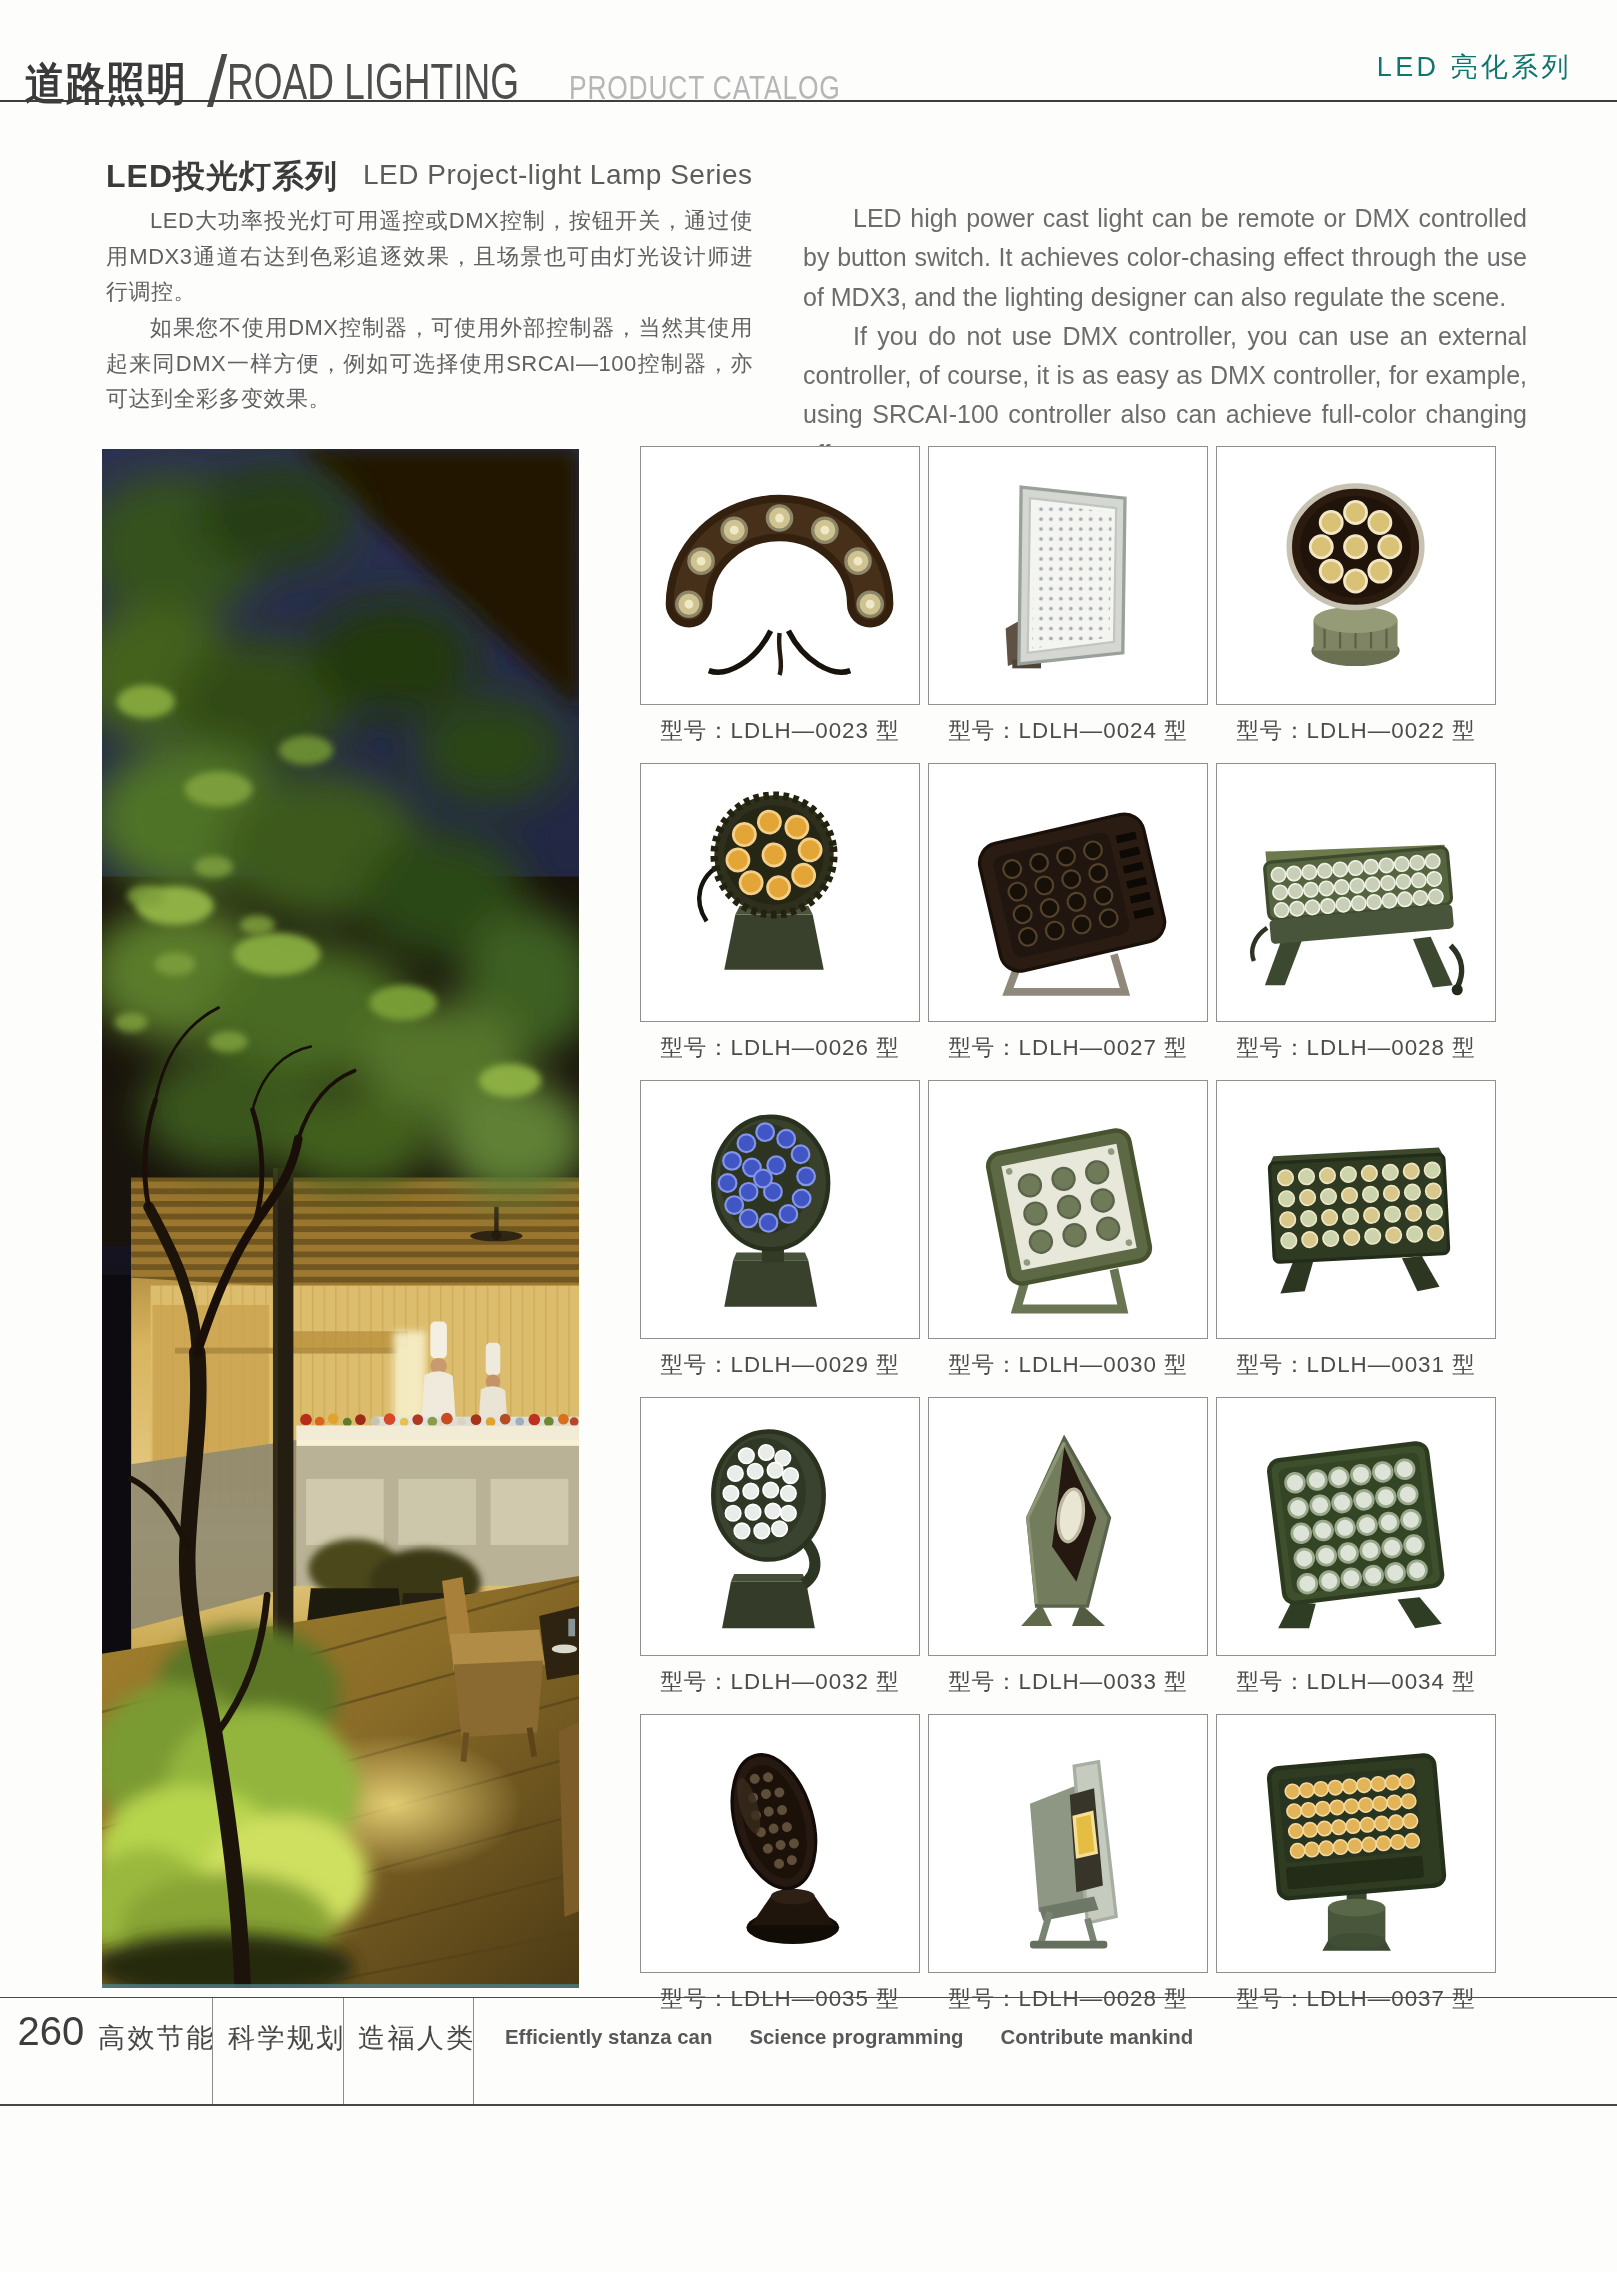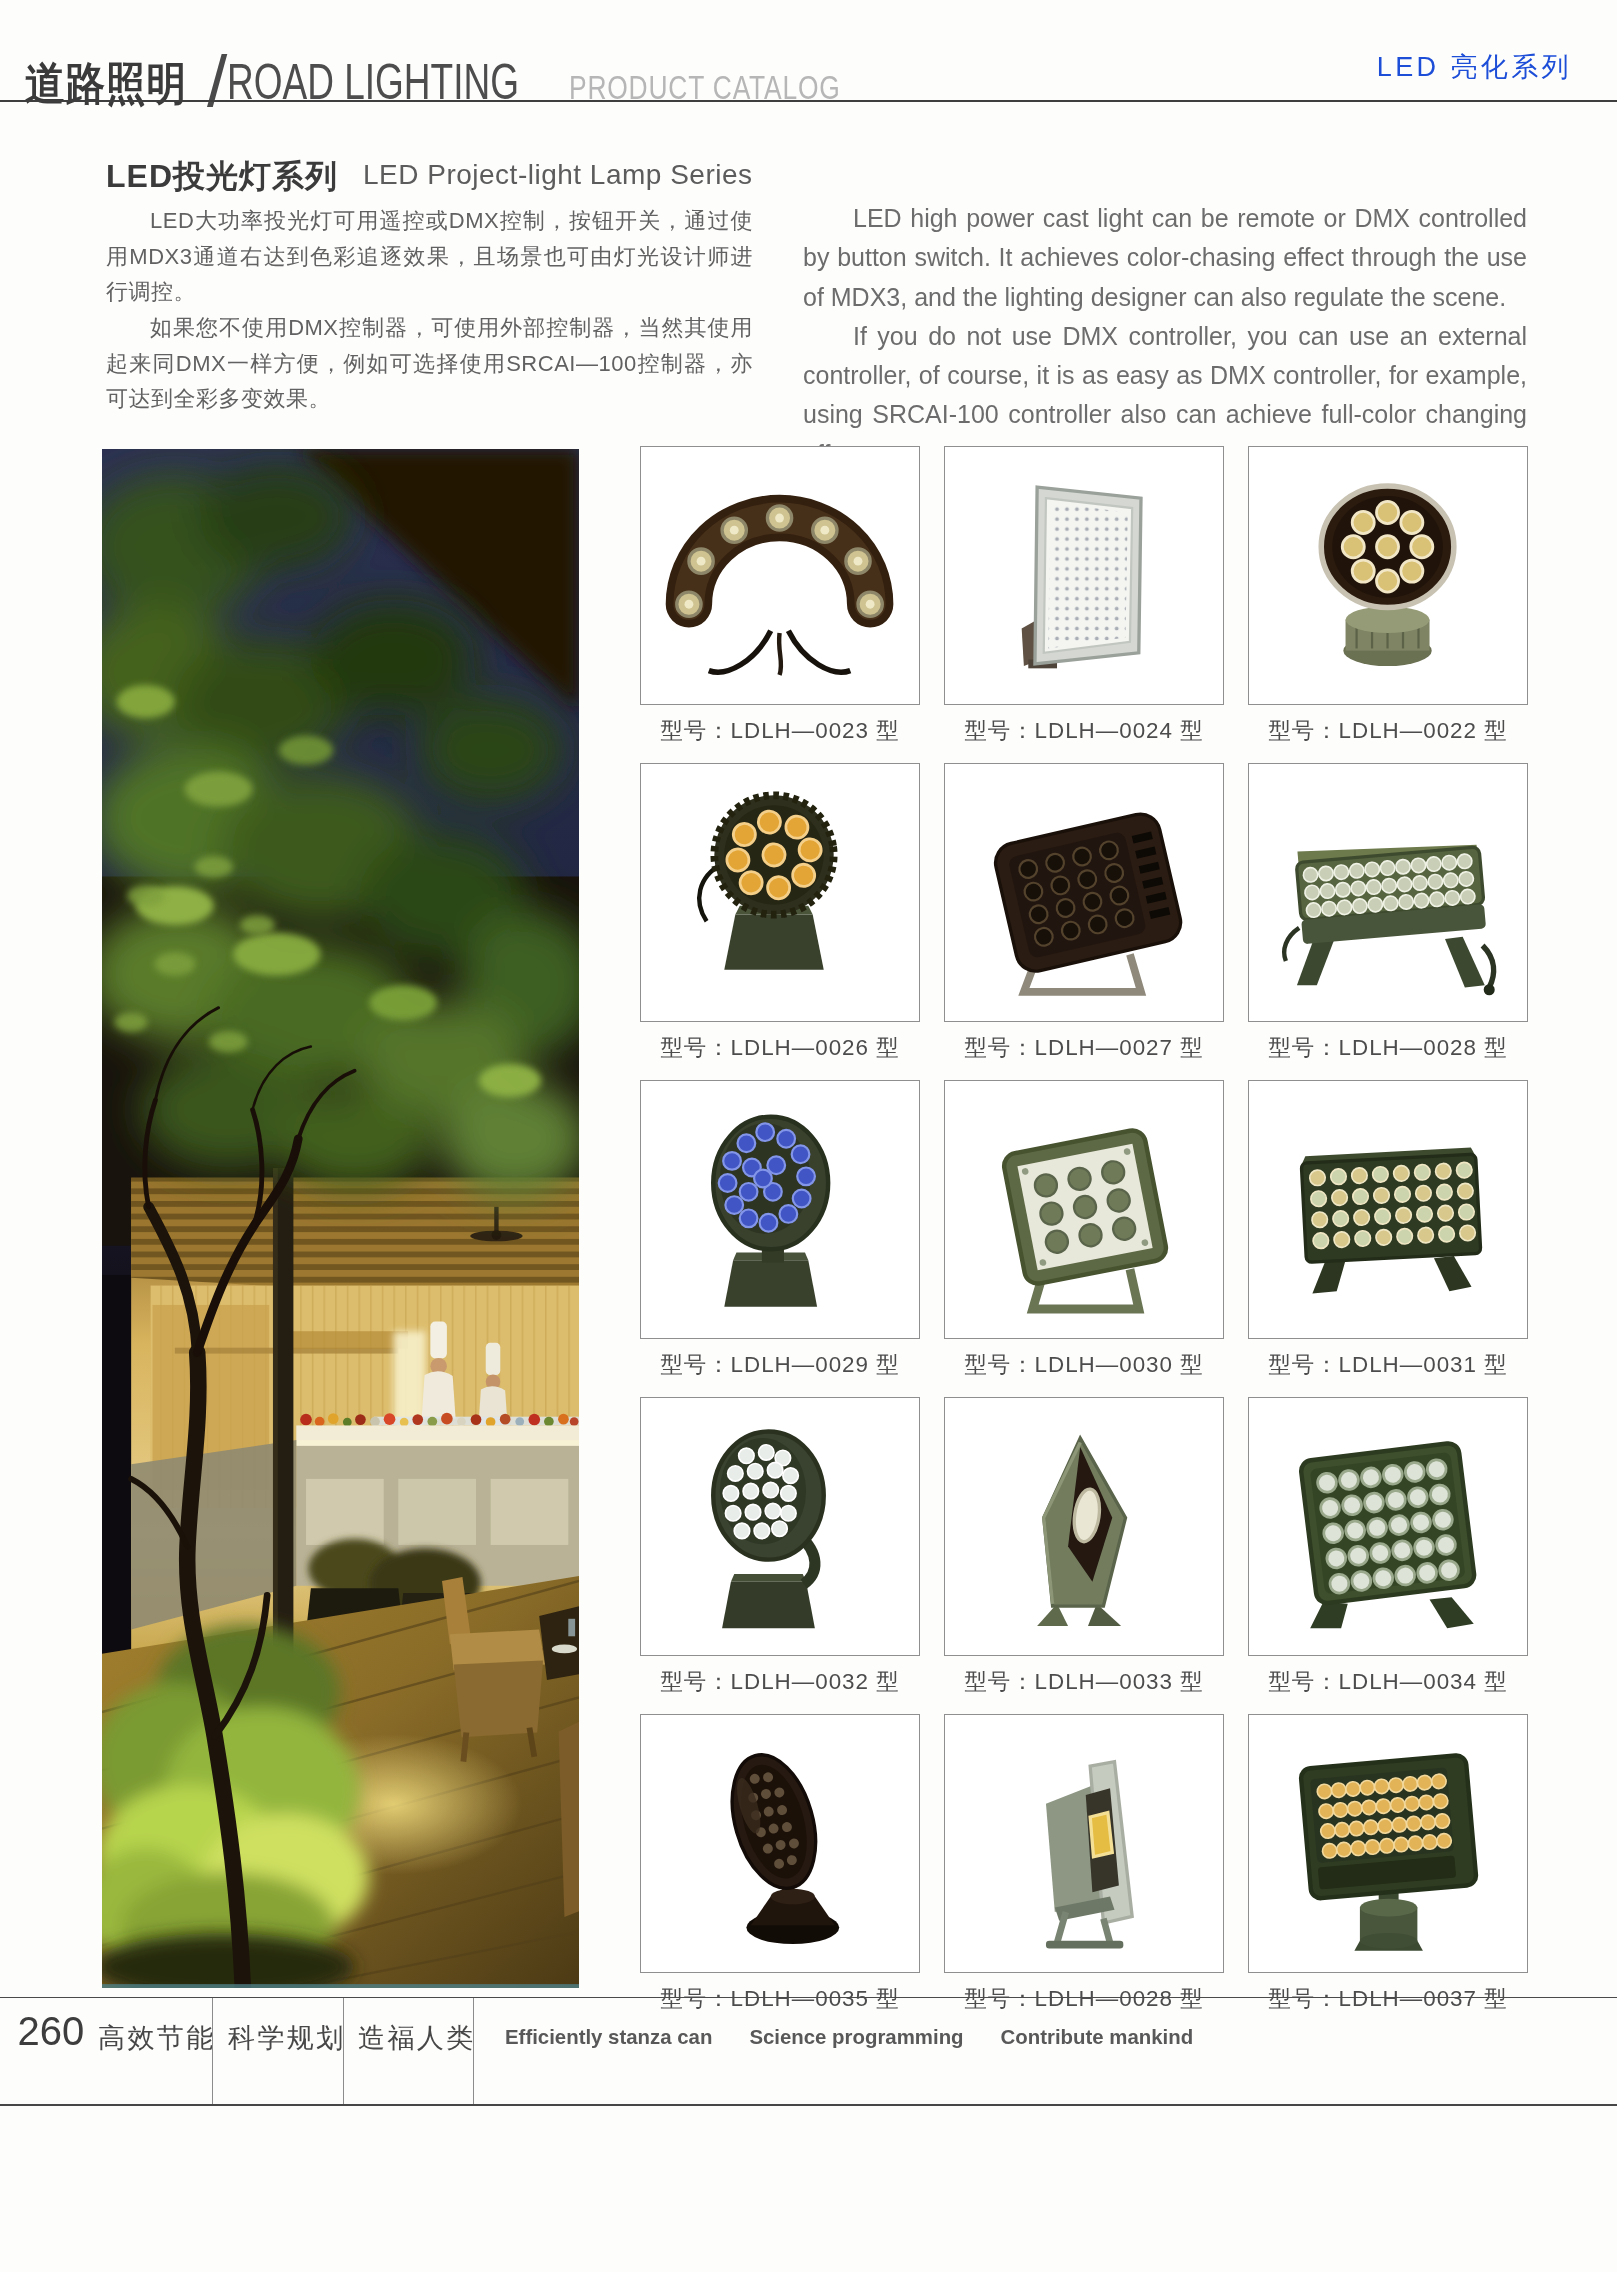--- a/index.html
+++ b/index.html
@@ -5,38 +5,38 @@
   html,body{margin:0;padding:0;background:#e8e8e8;}
   .page{position:relative;width:1617px;height:2273px;background:#fdfdfc;overflow:hidden;
         font-family:"Liberation Sans","DejaVu Sans",sans-serif;color:#444;}
 
   
   .brand-row{position:absolute;left:25px;top:32px;display:flex;align-items:baseline;white-space:nowrap;}
   .brand-cn{font-size:45px;font-weight:600;color:#3a3a3a;letter-spacing:1px;display:inline-block;transform:scaleX(.88);transform-origin:left bottom;}
   .brand-slash{font-size:73px;font-weight:300;color:#4a4a4a;display:inline-block;margin:0 0 0 -1.9px;transform:translateY(6.8px);}
   .brand-en{font-size:50px;font-weight:500;color:#4d4d4d;display:inline-block;transform:scaleX(.74);transform-origin:left bottom;letter-spacing:0;}
   .brand-sub{font-size:33px;font-weight:500;color:#b6b6b6;display:inline-block;margin-left:-53px;transform:scaleX(.8);transform-origin:left bottom;letter-spacing:1px;}
-  .series-label{position:absolute;right:45px;top:49px;font-size:27px;color:#1d4ed8;letter-spacing:3.4px;}
+  .series-label{position:absolute;right:45px;top:49px;font-size:27px;color:#0f766e;letter-spacing:3.4px;}
   .header-rule{position:absolute;left:0;top:100px;width:100%;height:2.4px;background:#3e3e3e;}
 
   
   .section-title-cn{position:absolute;left:106px;top:155px;font-size:32px;font-weight:700;color:#3b3b3b;letter-spacing:1px;}
   .section-title-en{position:absolute;left:363px;top:159px;font-size:28px;color:#5c5c5c;letter-spacing:0.5px;}
   .text-cn{position:absolute;left:106px;top:203px;width:647px;font-size:22px;line-height:1.62;color:#616161;text-align:justify;letter-spacing:0.5px;}
   .text-cn p{margin:0;text-indent:2em;}
   .text-en{position:absolute;left:803px;top:199px;width:724px;font-size:25px;line-height:1.57;color:#6c6c6c;text-align:justify;}
   .text-en p{margin:0;text-indent:2em;}
 
   
   .photo{position:absolute;left:102px;top:449px;width:477px;height:1539px;background:#0d0b10;}
   .photo svg{display:block;width:100%;height:100%;}
 
   
   .grid{position:absolute;left:624px;top:446px;width:880px;display:grid;
-        grid-template-columns:repeat(3,280px);column-gap:24px;padding-left:16px;}
+        grid-template-columns:repeat(3,280px);column-gap:8px;padding-left:16px;}
   .cell{height:317px;}
   .pbox{height:259px;box-sizing:border-box;border:1.5px solid #8f8f8f;background:#fff;
         display:flex;align-items:center;justify-content:center;}
   .pbox svg{width:86%;height:86%;}
   .plabel{margin-top:9.7px;text-align:center;font-size:22.4px;color:#4c4c4c;letter-spacing:1px;white-space:nowrap;}
 
   
   .footer{position:absolute;left:0;top:1997px;width:100%;height:109px;box-sizing:border-box;
           border-top:1.9px solid #4a4a4a;border-bottom:2.4px solid #464646;}
   .f-num{position:absolute;left:17.5px;top:10.7px;font-size:40px;color:#3d3d3d;}

